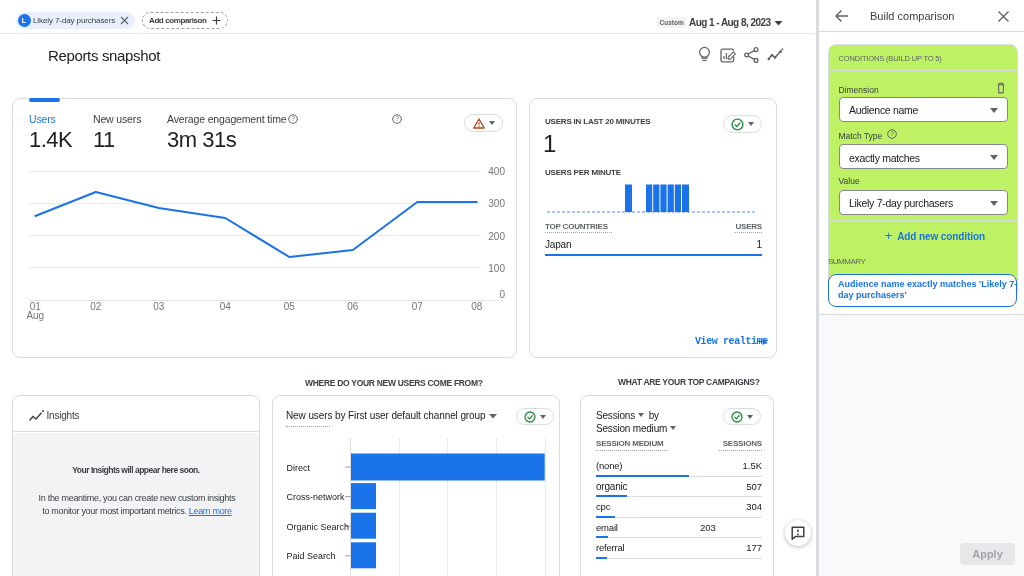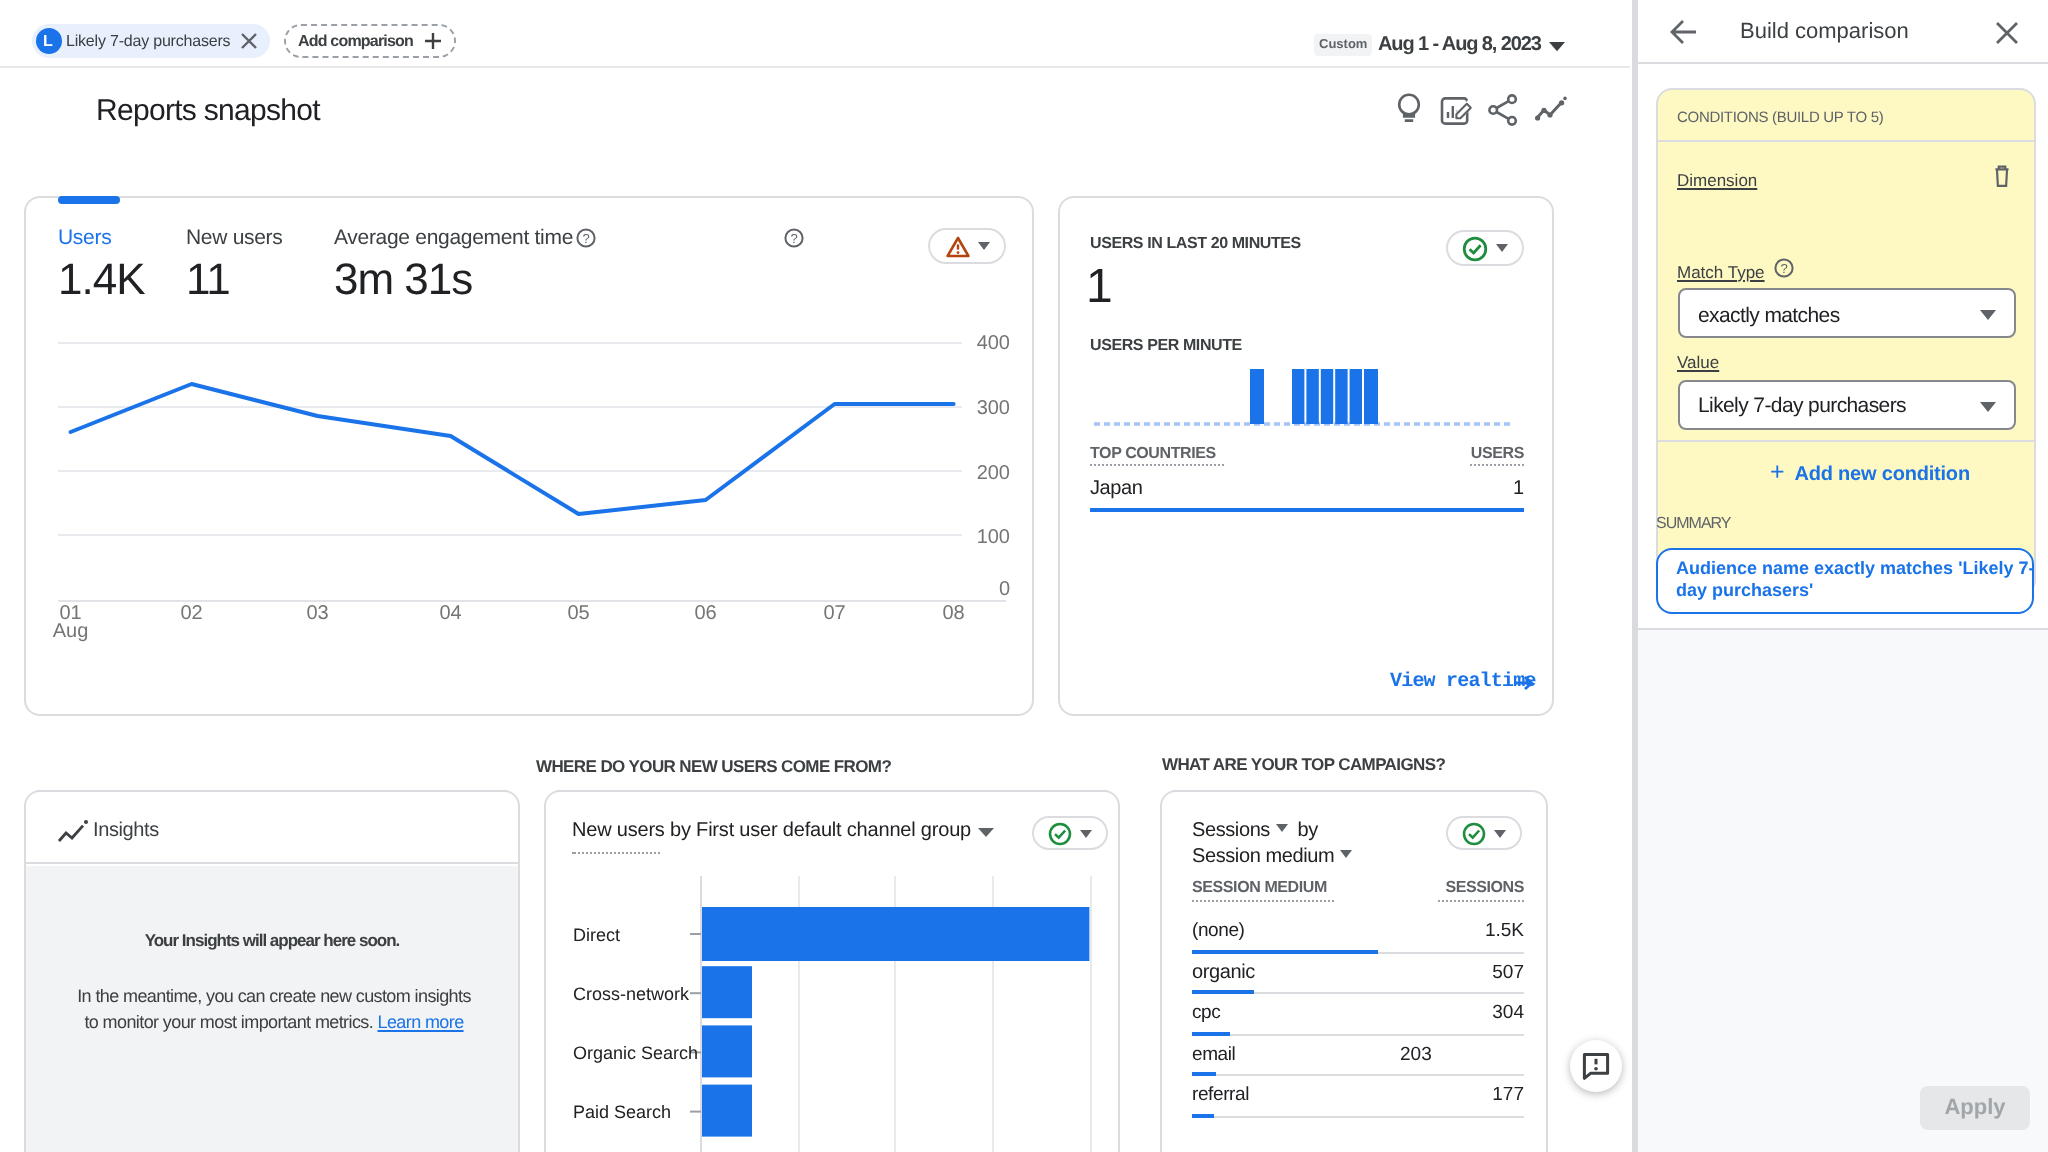--- a/index.html
+++ b/index.html
@@ -14,35 +14,35 @@
 .chip .lcirc { width:13px; height:13px; border-radius:50%; background:#1a73e8; color:#fff; font-size:8px; font-weight:700; display:flex; align-items:center; justify-content:center; }
 .chip .ctext { font-size:8px; letter-spacing:-0.1px; color:#3c4043; margin-left:2.5px; font-weight:400; }
 .chip .x { margin-left:5px; color:#5f6368; }
 .addcmp { position:absolute; left:142px; top:11.5px; height:17px; border:1px dashed #9aa0a6; border-radius:9px; display:flex; align-items:center; padding:0 6px; }
 .addcmp span { font-size:8px; letter-spacing:-0.4px; color:#3c4043; font-weight:700; }
 .custombadge { position:absolute; left:657px; top:17px; height:10.5px; background:#f1f3f4; border-radius:2px; font-size:6.5px; font-weight:700; color:#5f6368; display:flex; align-items:center; padding:0 2.5px; }
 .daterange { position:absolute; left:689px; top:17px; font-size:10px; font-weight:700; letter-spacing:-0.55px; color:#3c4043; }
 #title { position:absolute; left:12px; top:47px; font-size:15px; letter-spacing:-0.35px; color:#202124;margin-left:36px; }
 .card { position:absolute; background:#fff; border:1px solid #dadce0; border-radius:8px; }
 
-.seclabel { position:absolute; font-size:8.5px; font-weight:700; color:#3c4043; letter-spacing:-0.3px; }
+.seclabel { position:absolute; font-size:8.5px; font-weight:700; color:#3c4043; letter-spacing:-0.3px;margin-left:37px; }
 .mlabel { font-size:10.5px; letter-spacing:-0.15px; color:#3c4043; }
 .mvalue { font-size:22px; color:#202124; margin-top:2px; letter-spacing:-0.5px;}
 .pill { position:absolute; width:39px; height:18px; border:1px solid #dadce0; border-radius:9px; background:#fff; display:flex; align-items:center; justify-content:center; gap:4px; }
 .upm { font-size:8px; font-weight:700; color:#3c4043; letter-spacing:-0.2px; }
 .blue { color:#1a73e8; }
 .link { color:#1a73e8; font-size:11px;font-family:Liberation Mono, monospace; }
 
 #panel { position:absolute; left:818.5px; top:0; width:205.5px; height:576px; background:#fff; }
 #pdivider { position:absolute; left:815.5px; top:0; width:3px; height:576px; background:#d9dbde; }
 #phead { position:absolute; left:0; top:0; width:205.5px; height:32px; background:#fff; border-bottom:1px solid #dadce0; }
 #ptitle { position:absolute; left:51.5px; top:10px; font-size:11px; letter-spacing:0; color:#3c4043; }
 #pfoot { position:absolute; left:0; top:314px; width:205.5px; height:262px; background:#f8f9fa; border-top:1px solid #dadce0; }
-#condcard { position:absolute; left:9px; top:44px; width:190px; height:254px; background:#fef9c3; border:1px solid #dadce0; border-radius:8px; }
-.flabel { position:absolute; font-size:8.5px; color:#3c4043;text-decoration:underline; }
+#condcard { position:absolute; left:9px; top:44px; width:190px; height:254px; background:#bef264; border:1px solid #dadce0; border-radius:8px; }
+.flabel { position:absolute; font-size:8.5px; color:#3c4043; }
 .fselect { position:absolute; left:10px; width:169px; height:25px; border:1px solid #85898d; border-radius:4px; background:#fff; }
 .fselect .stext { position:absolute; left:9.5px; top:6.5px; font-size:10.5px; letter-spacing:-0.3px; color:#202124; }
 .caret { width:0; height:0; border-left:3.5px solid transparent; border-right:3.5px solid transparent; border-top:4.2px solid #5f6368; display:inline-block; }
 .caretL { width:0; height:0; border-left:4.7px solid transparent; border-right:4.7px solid transparent; border-top:5px solid #5f6368; display:inline-block; }
 #applybtn { position:absolute; left:141.5px; top:543px; width:55px; height:22px; background:#e5e7e8; border-radius:4px; color:#a1a6aa; font-size:11px; font-weight:700; display:flex; align-items:center; justify-content:center; }
 </style>
 </head>
 <body>
 <div id="page">
   <div id="main">
@@ -287,20 +287,24 @@
         <path d="M1.5 1.5 L11.5 11.5 M11.5 1.5 L1.5 11.5" stroke="#5f6368" stroke-width="1.4"></path>
       </svg>
 
     <div id="condcard">
       <div style="position:absolute;left:10px;top:9px;font-size:7.5px;letter-spacing:-0.15px;color:#5f6368;">CONDITIONS (BUILD UP TO 5)</div>
       <div style="position:absolute;left:0;top:24.5px;width:100%;border-bottom:1px solid #dadce0;"></div>
       <div class="flabel" style="left:10px;top:40px;">Dimension</div>
       <svg style="position:absolute;left:167px;top:37px" width="10" height="12" viewBox="0 0 9 11">
           <path d="M1.5 2.5 H7.5 M3 2.5 V1.2 H6 V2.5 M2.2 2.5 L2.6 10 H6.4 L6.8 2.5" fill="none" stroke="#5f6368" stroke-width="1"></path>
         </svg>
+      <div class="fselect" style="top:51.5px;">
+          <span class="stext">Audience name</span>
+          <span class="caretL" style="position:absolute;right:9px;top:10px;"></span>
+        </div>
       <div class="flabel" style="left:10px;top:85.5px;">Match Type</div>
       <svg style="position:absolute;left:58px;top:84px" width="10" height="10" viewBox="0 0 10 10">
           <circle cx="5" cy="5" r="4.3" fill="none" stroke="#5f6368" stroke-width="1"></circle>
           <text x="5" y="7.3" text-anchor="middle" font-size="6.5" fill="#5f6368">?</text>
         </svg>
       <div class="fselect" style="top:99.3px;">
           <span class="stext">exactly matches</span>
           <span class="caretL" style="position:absolute;right:9px;top:10px;"></span>
         </div>
       <div class="flabel" style="left:10px;top:131px;">Value</div>

